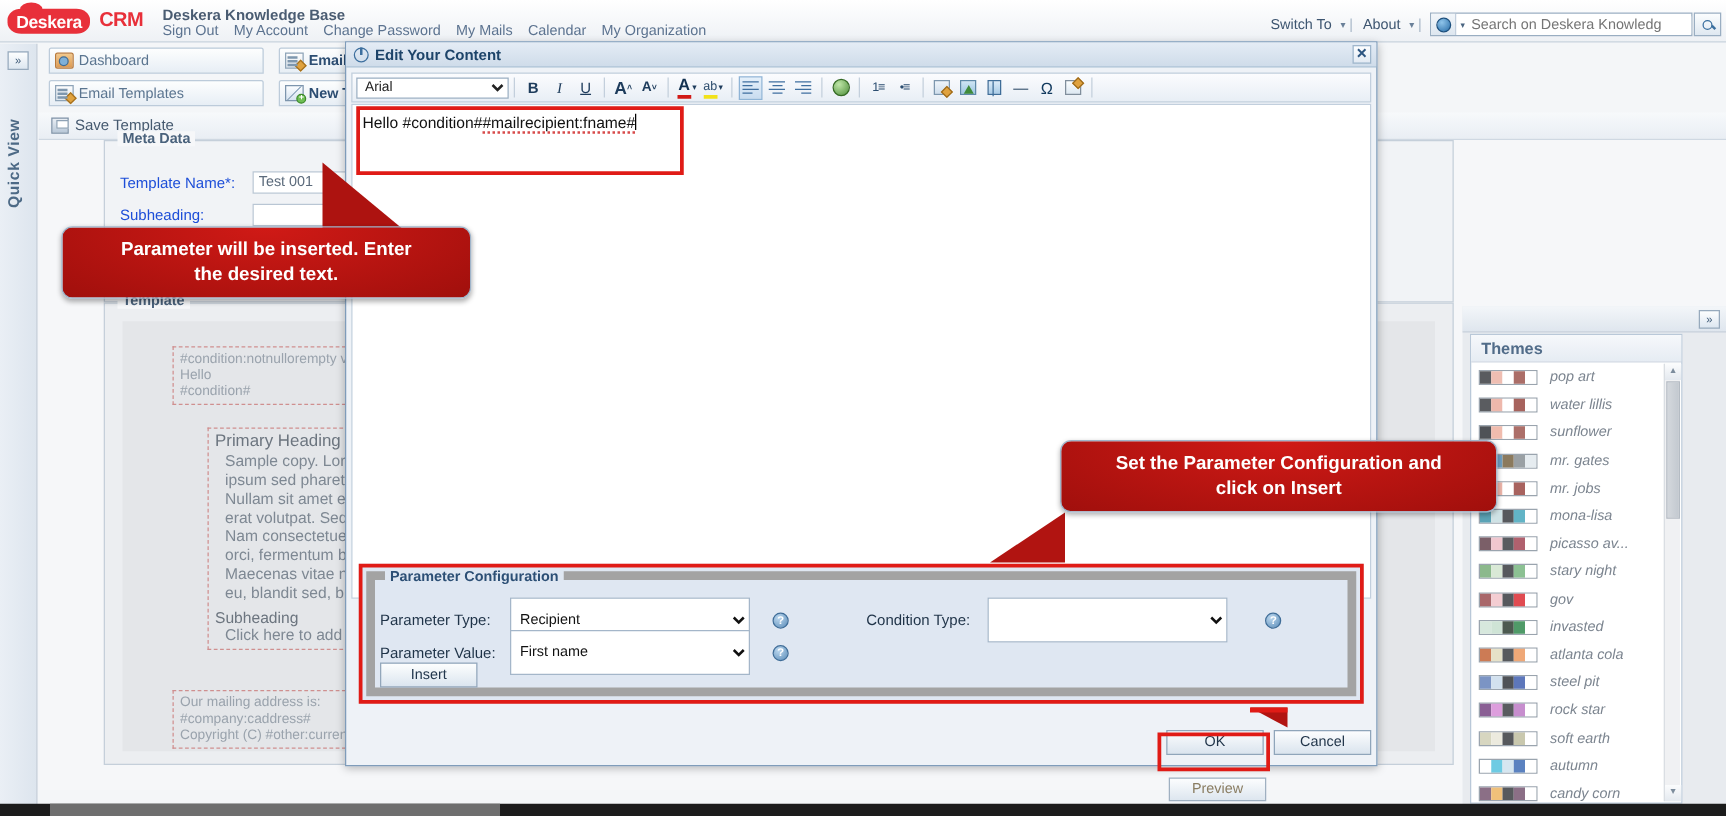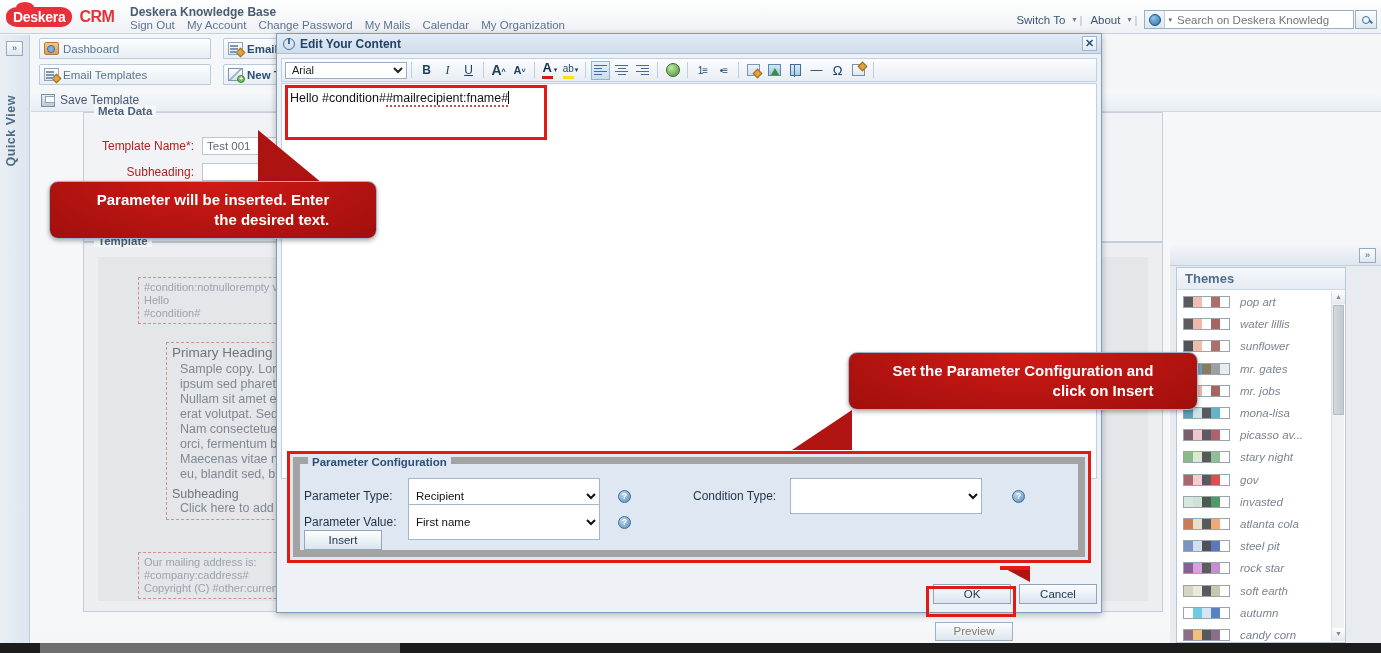--- a/index.html
+++ b/index.html
@@ -111,21 +111,21 @@
   .content { position:absolute; left:31px; top:112px; width:1350px; height:520px; background:#f6f7f9; }
   .metabox {
     position:absolute; left:52px; top:0px; width:1080px; height:130px;
     border:1px solid #c5cfda; background:#f1f3f6;
   }
   .legend {
     position:absolute; top:-8px; left:10px; background:#f6f7f9; padding:0 4px;
     font-size:11.5px; font-weight:bold; color:#4a6party; color:#4a627c;
   }
   .field-row { position:absolute; display:flex; align-items:center; }
-  .field-label { font-size:12px; color:#b91c1c; width:98px; text-align:right; margin-right:8px; }
+  .field-label { font-size:12px; color:#1d4ed8; width:98px; margin-right:8px; }
   .field-input {
     height:18px; border:1px solid #b9c6d4; background:#fff; font-size:11.5px; color:#5b6a7b;
     padding:0 4px; font-family:"Liberation Sans",sans-serif;
   }
 
   .tmplbox {
     position:absolute; left:52px; top:130px; width:1080px; height:370px;
     border:1px solid #c5cfda; background:#eceef1;
   }
   .tmpl-inner {
@@ -260,21 +260,21 @@
   .cancelbtn { left:742px; bottom:8px; }
   .ok-highlight {
     position:absolute; left:650px; bottom:2px; width:90px; height:31px;
     border:3px solid #e01b16;
   }
 
   
   .callout {
     position:absolute; border-radius:9px; border:1px solid #9fb4c9;
     background:radial-gradient(ellipse at 50% 0%, #d01a16 0%, #a00f0c 100%);
-    color:#fff; font-weight:bold; text-align:right;
+    color:#fff; font-weight:bold; text-align:center;
     display:flex; align-items:center; justify-content:center;
     box-shadow:0 2px 4px rgba(0,0,0,.3);
     padding:4px 10px; line-height:20px;
   }
   .c1 { left:49px; top:181px; width:328px; height:58px; font-size:15px; }
   .c2 { left:848px; top:352px; width:350px; height:58px; font-size:15px; }
   .c3 { left:1020px; top:524px; width:148px; height:45px; font-size:15px; }
   .tail { position:absolute; width:0;height:0; }
   .t1 { left:258px; top:130px; border-left:0 solid transparent;
         border-right:70px solid transparent; border-top:0 solid transparent;

